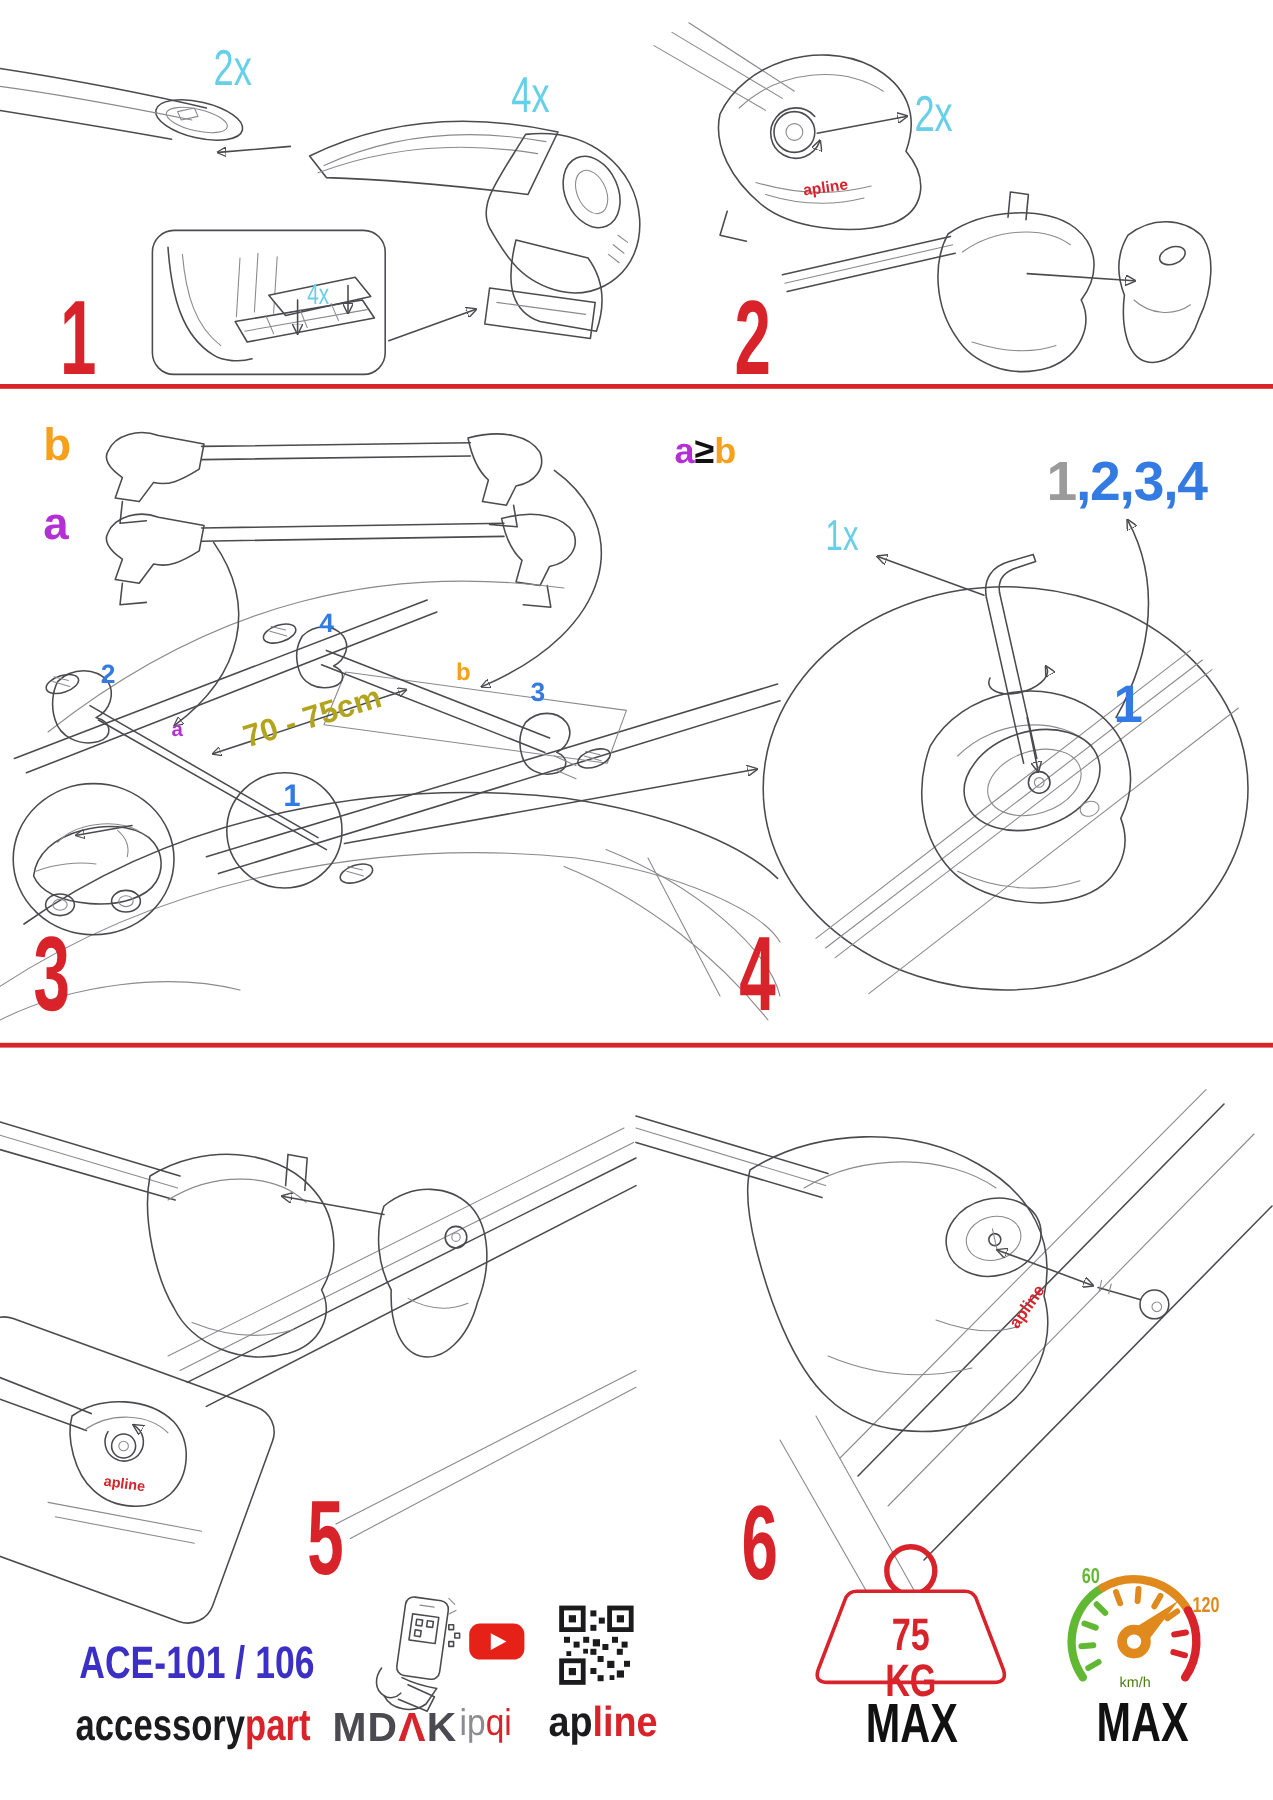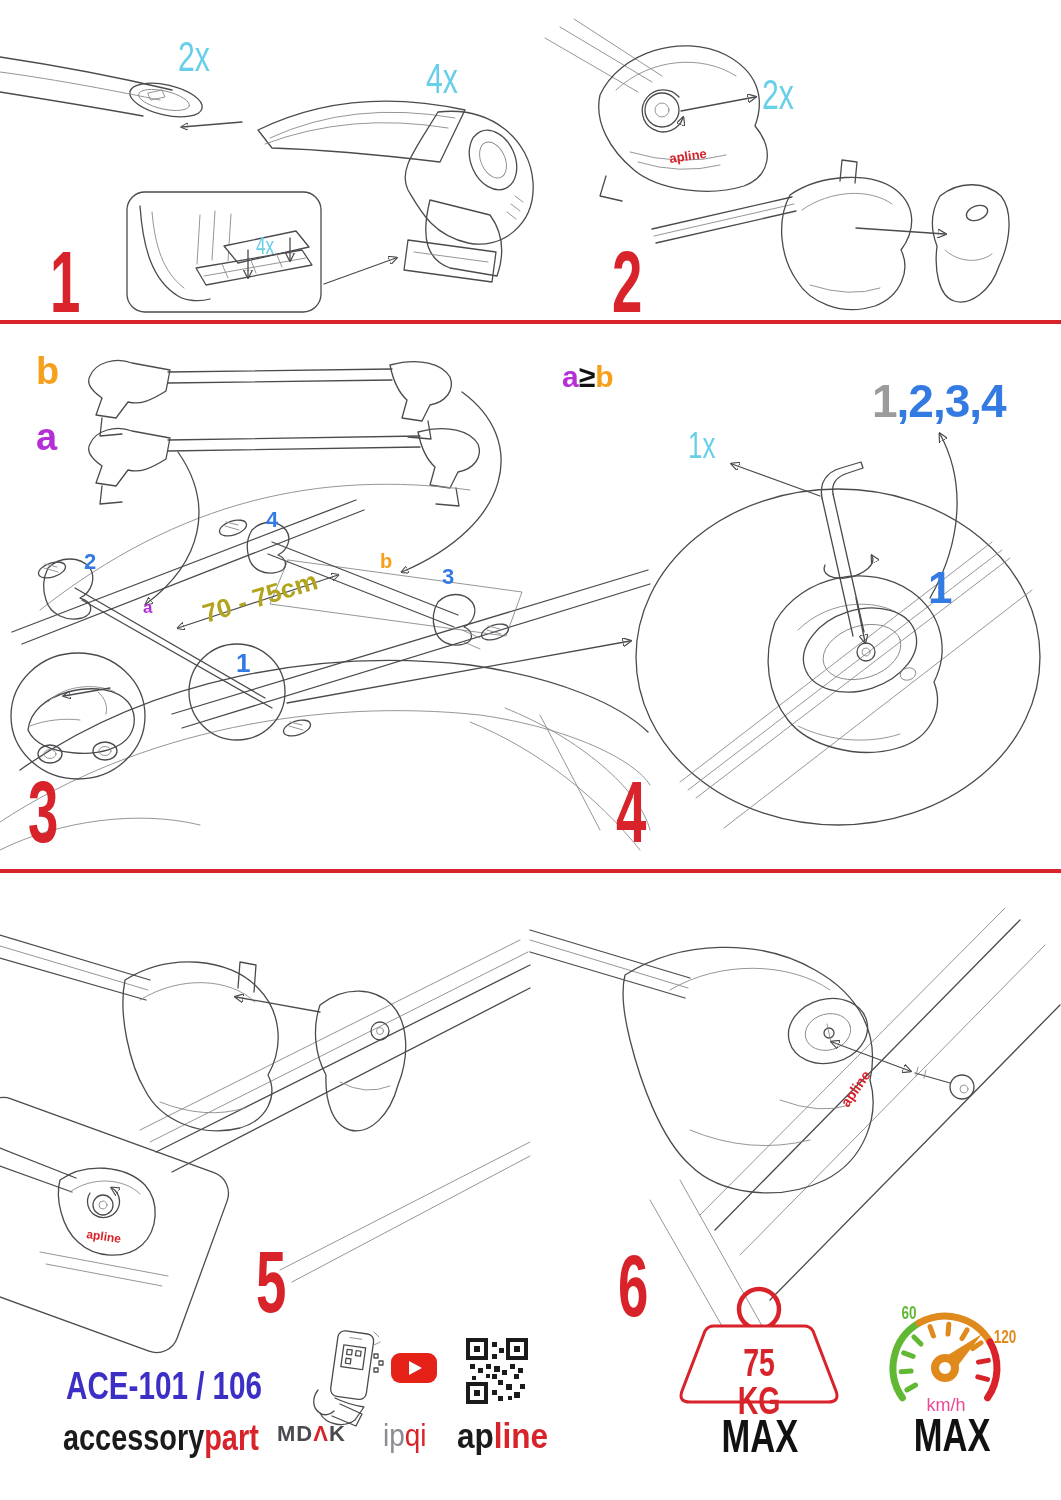--- a/index.html
+++ b/index.html
@@ -354,21 +354,21 @@
       <line x1="36" y1="10" x2="48" y2="10" class="lt"></line>
     </g>
     <path class="lt" d="M64,4 L69,9 M70,14 L64,17"></path>
     <rect x="64" y="26" width="4" height="4" fill="#2b2b2e" stroke="none"></rect>
     <rect x="69" y="33" width="4" height="4" fill="#2b2b2e" stroke="none"></rect>
     <rect x="64" y="40" width="4" height="4" fill="#2b2b2e" stroke="none"></rect>
     <path d="M8,62 C2,70 2,80 10,85 C14,88 20,87 24,83"></path>
     <path d="M10,85 C16,97 34,100 45,92 L54,79 C42,77 31,73 25,70"></path>
     <path d="M22,88 L46,98 L52,86 L30,76"></path>
   </svg>
-  <div class="abs" style="left:277px;top:1423px;font-size:22px;font-weight:bold;letter-spacing:1px;line-height:1">
+  <div class="abs" style="left:277px;top:1423px;font-size:34px;font-weight:bold;letter-spacing:1px;line-height:1">
     <span style="color:#4a4a50">MD</span><span class="red">Λ</span><span style="color:#4a4a50">K</span>
   </div>
 
   <svg style="left:391px;top:1353px" width="48" height="32" viewBox="0 0 48 32">
     <rect x="0" y="0" width="46" height="30" rx="9" fill="#e62117"></rect>
     <polygon points="18,8 18,22 31,15" fill="#ffffff"></polygon>
   </svg>
   <div class="abs" style="left:383px;top:1420px;font-size:31px;line-height:1;transform:scaleX(.9);transform-origin:0 0">
     <span style="color:#8b8b90">ip</span><span class="red">qi</span>
   </div>
@@ -435,16 +435,16 @@
       <g stroke="#d8232a" stroke-width="5">
         <line x1="118.3" y1="70.4" x2="108.5" y2="72.1"></line>
           <line x1="117.5" y1="89.4" x2="107.8" y2="86.8"></line>
       </g>
     </g>
     <polygon points="70,70 80,86 112,44" fill="#e0891c"></polygon>
     <circle cx="75" cy="78" r="10" fill="#ffffff" stroke="#e0891c" stroke-width="8"></circle>
   </svg>
   <div class="abs condc" style="left:899px;top:1304px;font-size:18px;font-weight:bold;color:#61b832;line-height:1">60</div>
   <div class="abs condc" style="left:990px;top:1328px;font-size:18px;font-weight:bold;color:#e0891c;line-height:1">120</div>
-  <div class="abs ctr" style="left:915px;top:1396px;width:62px;font-size:18px;color:#ec4899;line-height:1">km/h</div>
+  <div class="abs ctr" style="left:915px;top:1396px;width:62px;font-size:12px;color:#4d7c0f;line-height:1">km/h</div>
   <div class="abs ctr condc" style="left:903px;top:1412px;width:86px;font-size:46px;font-weight:bold;color:#111;line-height:1">MAX</div>
 
 </div>
 
 </body></html>

